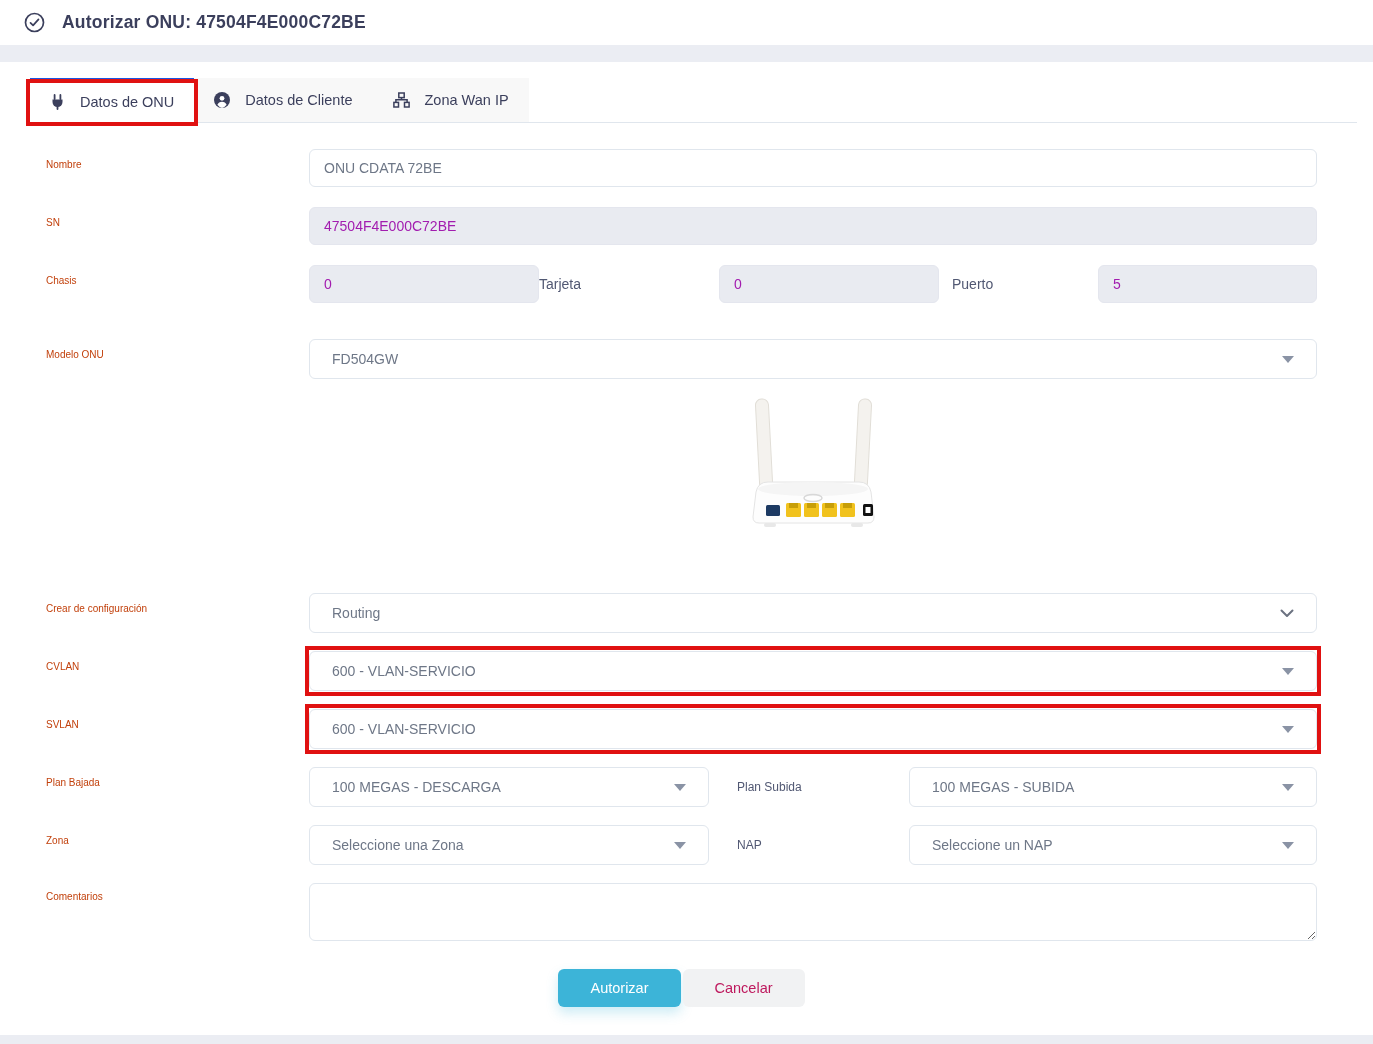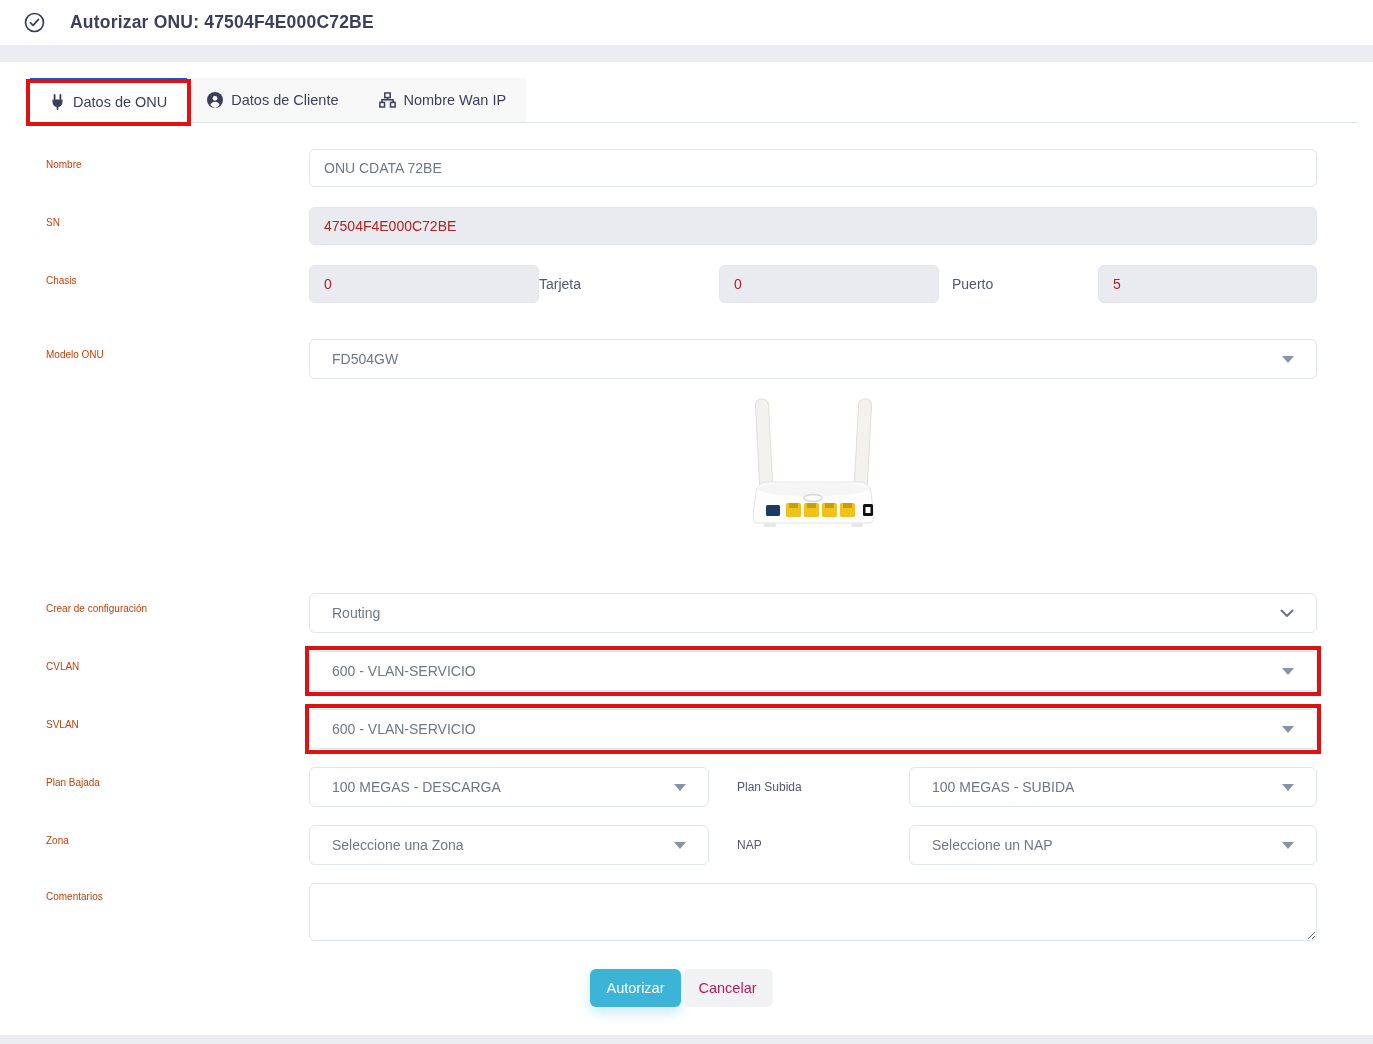--- a/index.html
+++ b/index.html
@@ -7,34 +7,34 @@
   body {
     font-family: "Liberation Sans", sans-serif;
     background:#ebedf3;
     color:#3b3f5c;
     overflow:hidden;
   }
 
   
   .titlebar {
     height:45px; background:#fff;
-    display:flex; align-items:center; gap:25px;
+    display:flex; align-items:center; gap:17px;
     padding:0 24px;
   }
   .titlebar h1 { font-size:17.5px; font-weight:bold; color:#3b3f5c; letter-spacing:.2px; }
   .titlebar svg { flex:0 0 auto; }
 
   
   .card { margin-top:17px; background:#fff; height:973px; }
 
   
   .tabs-wrap { margin:0 16px 0 30px; padding-top:16px; border-bottom:1px solid #e0e6ed; }
   .tabs { display:inline-flex; background:#f8f8f8; vertical-align:bottom; }
   .tab {
-    height:44px; padding:0 20px; display:flex; align-items:center; gap:8px;
+    height:44px; padding:0 20px; display:flex; align-items:center; gap:15px;
     font-size:14.5px; color:#3b3f5c; cursor:pointer; position:relative; white-space:nowrap;
   }
   .tab.active { background:#fff; border-top:3px solid #1b55e2; }
   .tab svg { flex:0 0 auto; }
   .annotation-box {
     position:absolute; border:4px solid #e01111; pointer-events:none; z-index:5;
   }
   .tab .annotation-box { inset:-2px -4px -4px -4px; }
 
   
@@ -46,21 +46,21 @@
   }
   .fcontrol { flex:1; min-width:0; position:relative; }
   .mb20 { margin-bottom:20px; }
   .mb36 { margin-bottom:36px; }
 
   input.text {
     width:100%; height:38px; border:1px solid #e0e6ed; border-radius:6px;
     padding:0 14px; font-size:14px; color:#6e7787; background:#fff; outline:none;
     font-family:"Liberation Sans", sans-serif;
   }
-  input.text:disabled { background:#e9ebf1; border-color:#e4e6ee; color:#b91c1c; }
+  input.text:disabled { background:#e9ebf1; border-color:#e4e6ee; color:#a21caf; }
 
   .dd {
     height:40px; border:1px solid #e0e6ed; border-radius:6px; background:#fff;
     display:flex; align-items:center; padding:0 22px;
     font-size:14px; color:#6e7787; cursor:pointer;
   }
   .dd .caret {
     margin-left:auto; width:0; height:0;
     border-left:6px solid transparent; border-right:6px solid transparent;
     border-top:7px solid #8a93a5;
@@ -92,21 +92,21 @@
 
   textarea.comments {
     width:100%; height:58px; border:1px solid #e0e6ed; border-radius:6px;
     padding:8px 14px; font-size:14px; color:#6e7787; resize:both; outline:none;
     font-family:"Liberation Sans", sans-serif;
   }
 
   
   .btn-row { display:flex; justify-content:center; gap:2px; margin-top:24px; }
   .btn {
-    height:38px; padding:0 16px; border:none; border-radius:6px;
+    height:38px; padding:0 32px; border:none; border-radius:6px;
     font-size:14.5px; cursor:pointer; font-family:"Liberation Sans", sans-serif;
   }
   .btn-primary { background:#3cb4d8; color:#fff; box-shadow:0 6px 12px rgba(60,180,216,.25); }
   .btn-light { background:#f1f2f3; color:#be185d; }
 </style>
 </head>
 <body>
 
 <div>
 
@@ -139,21 +139,21 @@
           </svg>
           <span>Datos de Cliente</span>
         </div>
         <div class="tab">
           <svg width="17" height="16" viewBox="0 0 17 16" fill="none" stroke="#3b3f5c" stroke-width="1.5">
             <rect x="5.8" y="1" width="5.4" height="4.6"></rect>
             <path d="M8.5 5.6v2.2M2.9 10.4V7.8h11.2v2.6"></path>
             <rect x="0.9" y="10.4" width="4.6" height="4.6"></rect>
             <rect x="11.5" y="10.4" width="4.6" height="4.6"></rect>
           </svg>
-          <span>Nombre Wan IP</span>
+          <span>Zona Wan IP</span>
         </div>
       </div>
     </div>
 
     <div class="form">
 
       <div class="frow mb20">
         <label class="flabel">Nombre</label>
         <div class="fcontrol">
           <input class="text" type="text" value="ONU CDATA 72BE" style="">

